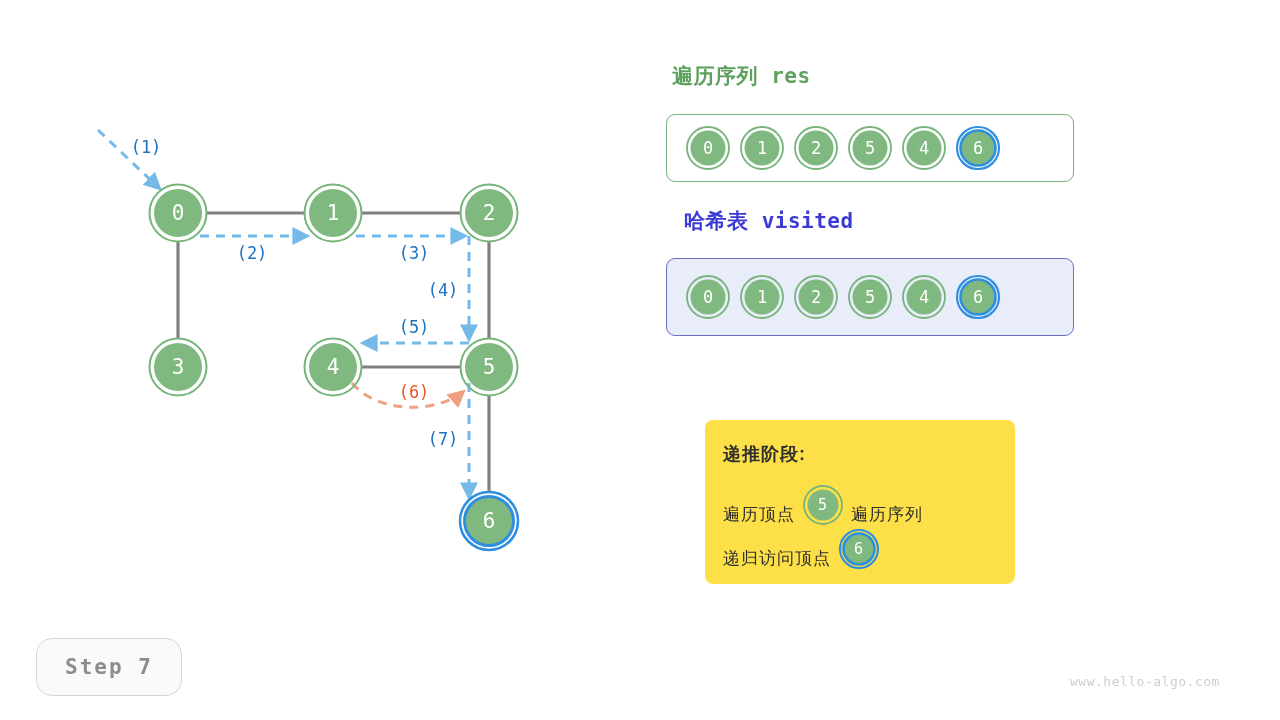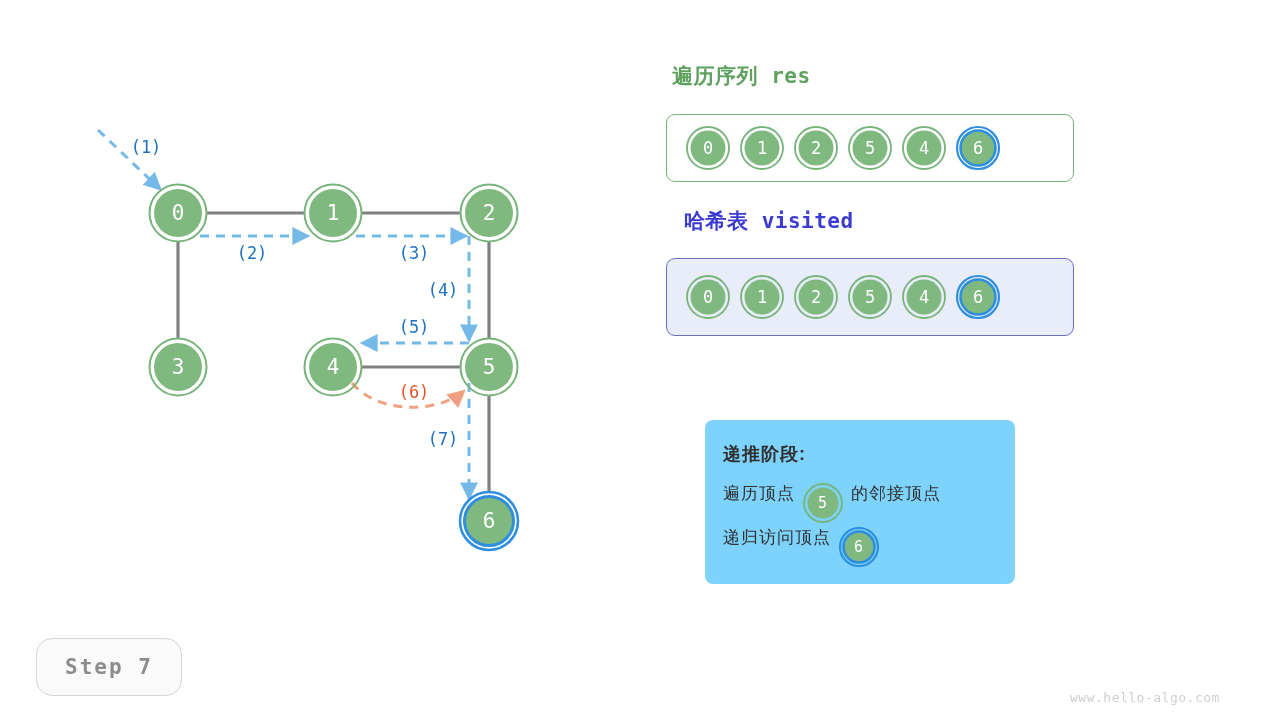--- a/index.html
+++ b/index.html
@@ -112,35 +112,35 @@
     position: relative;
     flex: none;
   }
 
   .info-box {
     position: absolute;
     left: 39px;
     top: 420px;
     width: 310px;
     height: 164px;
-    background: #7dd3fc;
+    background: #fde047;
     border-radius: 8px;
     box-sizing: border-box;
     padding: 22px 0 0 18px;
   }
   .info-head {
     font-size: 18px;
     font-weight: bold;
     color: #2f2f2f;
     letter-spacing: 1px;
     margin-bottom: 16px;
   }
   .info-line {
     display: flex;
-    align-items: flex-start;
+    align-items: flex-end;
     font-size: 17px;
     color: #2f2f2f;
     letter-spacing: 1px;
     height: 44px;
   }
   .info-line .inl-node {
     width: 42px;
     height: 42px;
     margin: 0 7px;
     flex: none;
@@ -148,21 +148,20 @@
   }
 
   .footer {
     position: absolute;
     left: 1070px;
     top: 674px;
     font-family: "DejaVu Sans Mono", monospace;
     font-size: 13px;
     color: #cfcfcf;
     letter-spacing: 0.5px;
-    margin-top: 16px;
   }
 </style>
 </head>
 <body>
 
 <div class="stage">
 
   <div id="graph-panel">
     <svg id="graph-svg" width="640" height="620">
       <defs>
@@ -345,21 +344,21 @@
       <div class="info-head">递推阶段:</div>
       <div class="info-line">
         <span>遍历顶点</span>
         <span class="inl-node">
           <svg width="42" height="42">
               <circle cx="21" cy="21" r="19" fill="none" stroke="#76b479" stroke-width="1.8"></circle>
               <circle cx="21" cy="21" r="15.5" fill="#7fb97f"></circle>
               <text x="21" y="21" text-anchor="middle" dominant-baseline="central" fill="#fff" font-family="DejaVu Sans Mono, monospace" font-size="15">5</text>
             </svg>
         </span>
-        <span>的邻接顶点</span>
+        <span>遍历序列</span>
       </div>
       <div class="info-line">
         <span>递归访问顶点</span>
         <span class="inl-node">
           <svg width="42" height="42">
               <circle cx="21" cy="21" r="19" fill="none" stroke="#2e8fe0" stroke-width="2.2"></circle>
               <circle cx="21" cy="21" r="15.5" fill="#7fb97f" stroke="#2e8fe0" stroke-width="2.6"></circle>
               <text x="21" y="21" text-anchor="middle" dominant-baseline="central" fill="#fff" font-family="DejaVu Sans Mono, monospace" font-size="15">6</text>
             </svg>
         </span>

